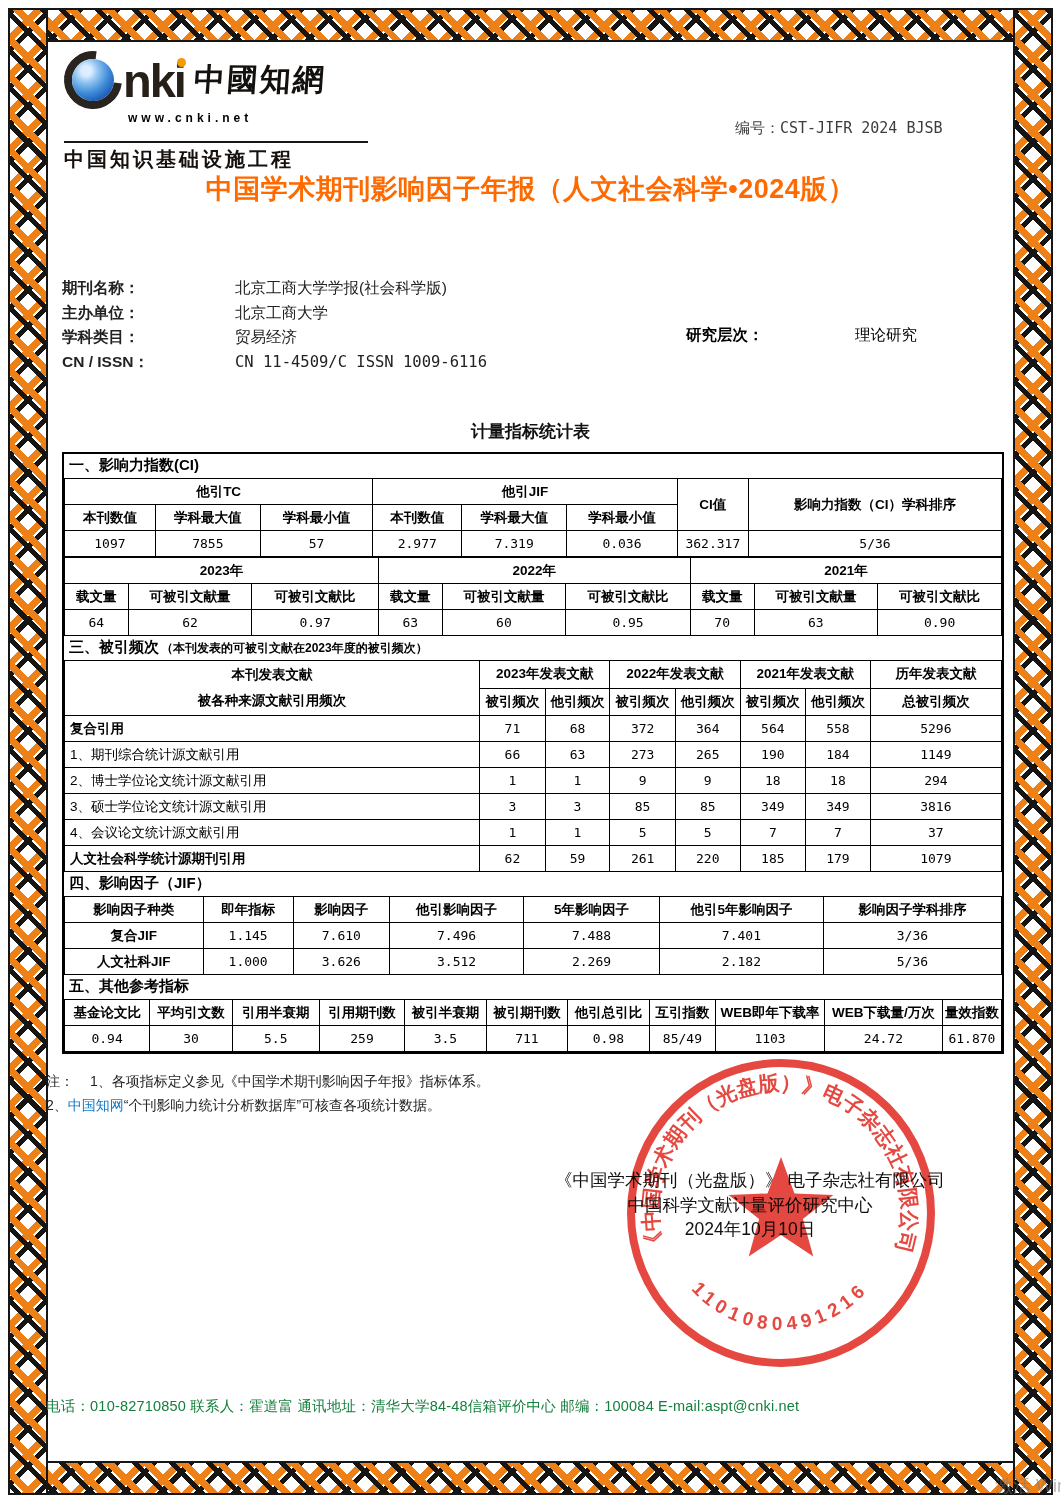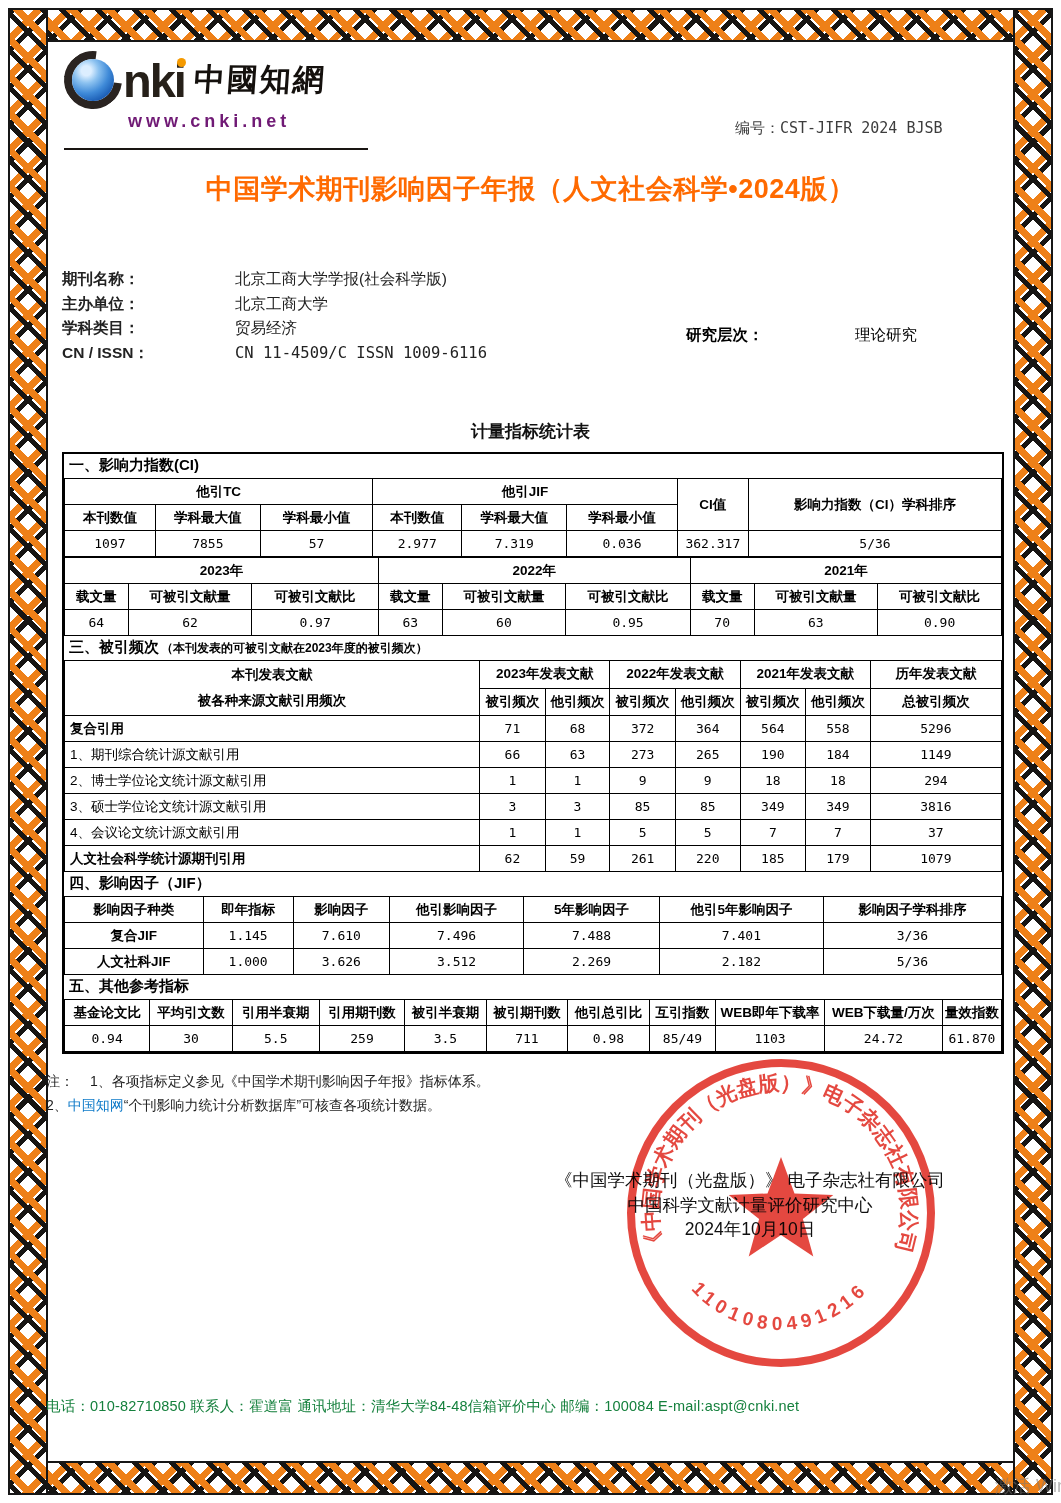--- a/index.html
+++ b/index.html
@@ -20,32 +20,32 @@
   .logo{position:absolute;left:64px;top:50px;}
   .logo-row{display:flex;align-items:center;height:60px;}
   .globe{position:relative;width:58px;height:58px;flex:0 0 58px;}
   .globe-c{position:absolute;inset:0;border-radius:50%;border:8px solid #2a2421;border-right-color:transparent;transform:rotate(-38deg);}
   .globe-ball{position:absolute;inset:8px;border-radius:50%;
     background:radial-gradient(circle at 34% 28%, #dceeff 0 12%, #8cc2f0 30%, #3f8ad8 55%, #1a5cb4 78%, #0d4494);}
   .brand-latin{font-size:47px;font-weight:bold;color:#262019;letter-spacing:-2px;line-height:1;margin-left:1px;}
   .i-wrap{position:relative;display:inline-block;}
   .i-dot{position:absolute;left:3px;top:1px;width:9px;height:9px;border-radius:50%;background:#f59a00;}
   .brand-cn{font-family:"Liberation Serif","DejaVu Serif",serif;font-size:31px;font-weight:bold;color:#14100d;margin-left:9px;letter-spacing:2px;transform:skewX(-4deg);}
-  .logo-url{color:#701a75;font-weight:bold;font-size:18px;letter-spacing:4px;margin:1px 0 16px 64px;}
+  .logo-url{color:#000000;font-weight:bold;font-size:12px;letter-spacing:4px;margin:1px 0 16px 64px;}
   .logo-line{width:304px;height:2px;background:#191512;margin-top:4px;}
   .logo-slogan{font-size:20px;font-weight:bold;letter-spacing:3px;color:#16110d;margin-top:3px;}
 
   .issue-no{position:absolute;left:735px;top:119px;font-size:15px;color:#3d3d3d;
     font-family:"DejaVu Sans Mono","Liberation Mono",monospace;}
 
   .doc-title{position:absolute;left:0;right:0;top:171px;text-align:center;
     font-size:27px;font-weight:bold;letter-spacing:0.5px;}
 
   
-  .info{position:absolute;left:62px;top:267px;}
+  .info{position:absolute;left:62px;top:276px;}
   .info-row{display:flex;font-size:15.5px;line-height:24.6px;color:#222;}
   .info-label{width:173px;font-weight:bold;}
   .mono{font-family:"DejaVu Sans Mono","Liberation Mono",monospace;}
   .research{position:absolute;left:686px;top:325px;display:flex;font-size:15.5px;}
   .research .info-label{width:169px;}
 
   .stat-title{position:absolute;left:0;right:0;top:420px;text-align:center;font-size:17px;font-weight:bold;color:#111;}
 
   
   .stat-wrap{position:absolute;left:62px;top:452px;width:938px;border:2px solid #000;background:#fff;}
@@ -90,20 +90,21 @@
     <div class="logo-row">
       <span class="globe">
         <span class="globe-c"></span>
         <span class="globe-ball"></span>
       </span>
       <span class="brand-latin"><span>nk</span><span class="i-wrap"><span>i</span><i class="i-dot"></i></span></span>
       <span class="brand-cn">中國知網</span>
     </div>
     <div class="logo-url">www.cnki.net</div>
     <div class="logo-line"></div>
+    <div class="logo-slogan">中国知识基础设施工程</div>
   </div>
 
   <div class="issue-no">编号：CST-JIFR 2024 BJSB</div>
 
   <div class="doc-title" style="color:#ff6a00;">中国学术期刊影响因子年报（人文社会科学•2024版）</div>
 
   <div class="info">
     <div class="info-row">
       <span class="info-label">期刊名称：</span>
       <span class="info-value">北京工商大学学报(社会科学版)</span>

